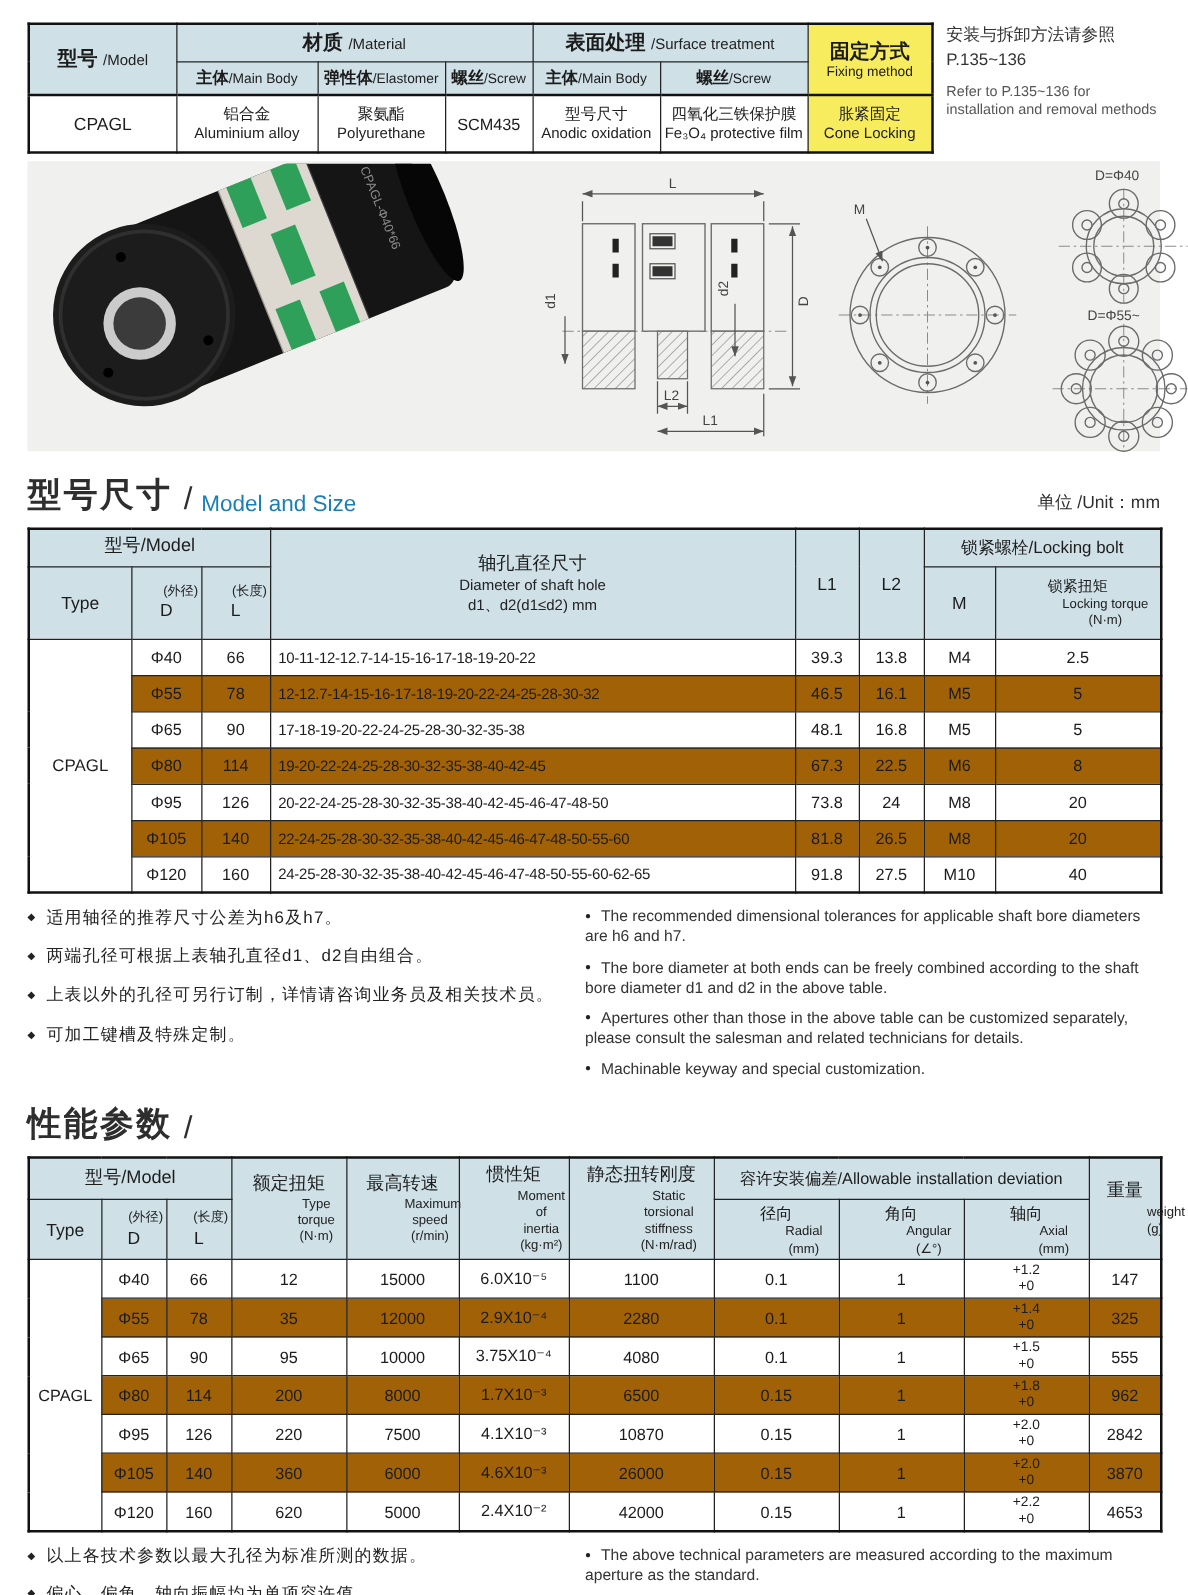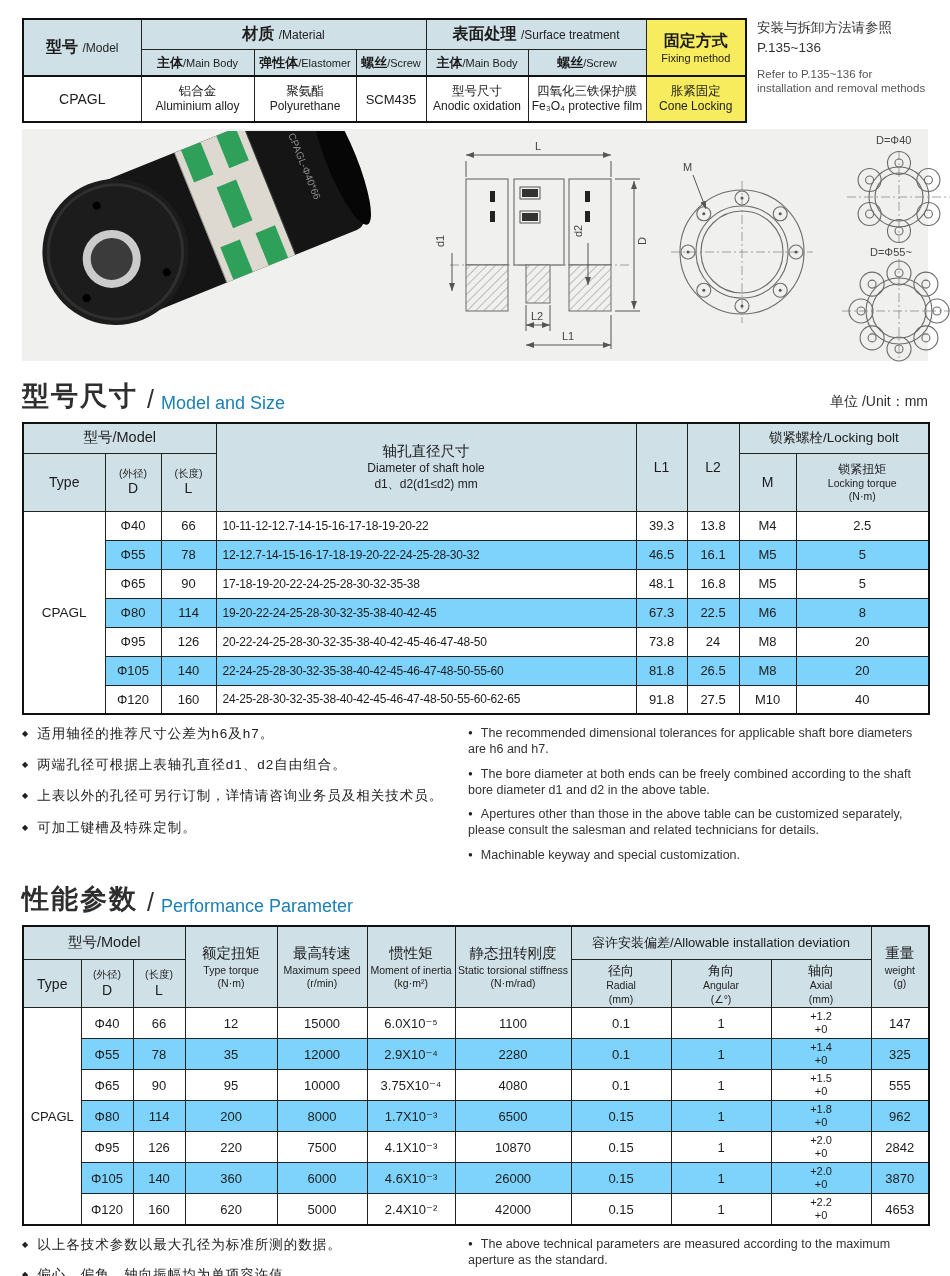--- a/index.html
+++ b/index.html
@@ -47,29 +47,29 @@
   .t-sep { font-size:25px; color:#2e2e2e; margin:0 7px 0 9px; font-weight:300; }
   .t-en { font-size:18px; color:#1a7fb5; }
   .unit-label { font-size:14px; color:#2e2e2e; padding-bottom:3px;margin-top:16px; }
 
   
   .data-table { width:906px; border:2px solid #111; margin-top:8px; table-layout:fixed; }
   .data-table th, .data-table td { border:1px solid #222; text-align:center; vertical-align:middle; padding:1px 2px; }
   .data-table th { background:#cfe0e7; font-weight:normal; }
   .hz { display:block; font-size:14.5px; color:#1c1c1c; line-height:1.35; }
   .he { display:block; font-size:12px; color:#222; line-height:1.3; }
-  .hxs { display:block; font-size:10.5px; color:#222; line-height:1.25; }
-  .hnote { display:block; font-size:10.5px; color:#222; line-height:1.2; }
+  .hxs { display:block; font-size:10.5px; color:#222; line-height:1.25;padding-left:44px; }
+  .hnote { display:block; font-size:10.5px; color:#222; line-height:1.2;text-align:right; }
   .hbig { display:block; font-size:14px; color:#1c1c1c; line-height:1.3; }
   .size-table .hrow1 { height:30px; }
   .size-table .hrow2 { height:58px; }
   .size-table tbody tr { height:29px; }
   .size-table td { font-size:13px; }
   .size-table td.bores { text-align:left; padding-left:6px; font-size:12px; letter-spacing:-0.2px; }
-  tr.alt td { background:#7dd3fc; }
+  tr.alt td { background:#a16207; }
   td.type-cell { background:#fff !important; font-size:13.5px; }
   .perf-table .hrow1 { height:34px; }
   .perf-table .hrow2 { height:48px; }
   .perf-table tbody tr { height:31px; }
   .perf-table td { font-size:13px; }
   .ax-t,.ax-b { display:block; font-size:11px; line-height:1.2; }
 
   
   .notes-row { display:flex; margin-top:10px; }
   ul.notes { list-style:none; }
@@ -445,21 +445,20 @@
       <li><span class="blt">●</span><span>The bore diameter at both ends can be freely combined according to the shaft bore diameter d1 and d2 in the above table.</span></li>
       <li><span class="blt">●</span><span>Apertures other than those in the above table can be customized separately, please consult the salesman and related technicians for details.</span></li>
       <li><span class="blt">●</span><span>Machinable keyway and special customization.</span></li>
     </ul>
   </div>
 
   <div class="sec-row" style="margin-top:10px">
     <div class="sec-title">
       <span class="t-zh">性能参数</span>
       <span class="t-sep">/</span>
-      <span class="t-en">Performance Parameter</span>
     </div>
   </div>
 
   <table class="data-table perf-table">
     <colgroup>
         <col style="width:58px">
         <col style="width:52px">
         <col style="width:52px">
         <col style="width:92px">
         <col style="width:90px">

